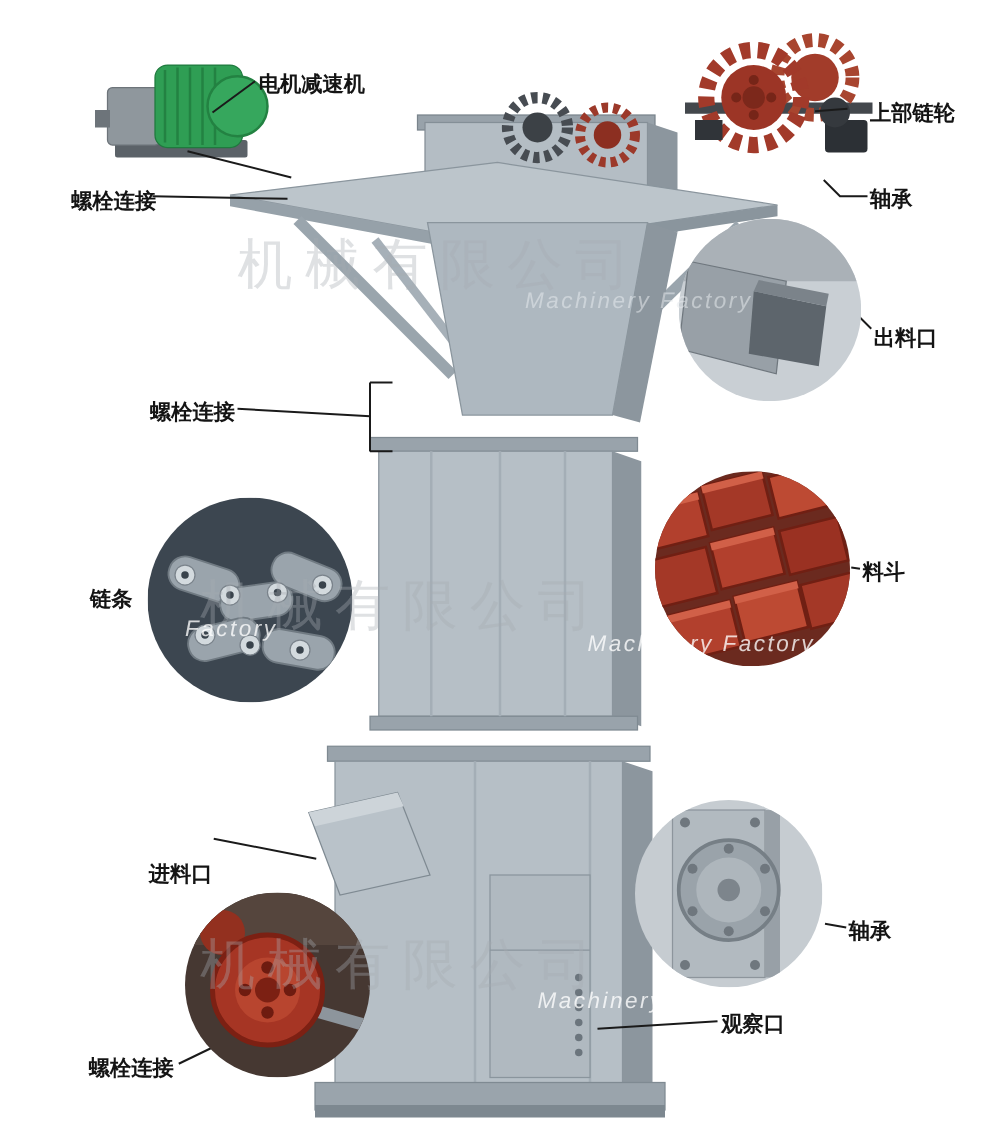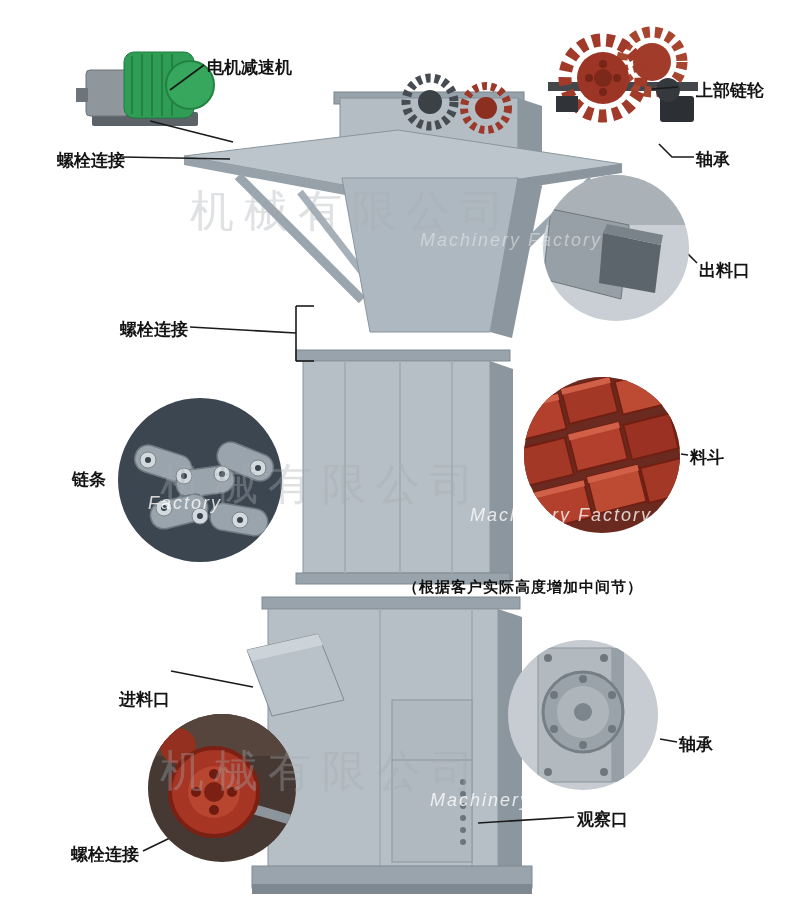--- a/index.html
+++ b/index.html
@@ -257,19 +257,18 @@
   <div class="wm-en" style="left:430px;top:790px">Machinery Factory</div>
 
   <div class="lbl" style="left:207px;top:56px">电机减速机</div>
   <div class="lbl" style="left:696px;top:79px">上部链轮</div>
   <div class="lbl" style="left:696px;top:148px">轴承</div>
   <div class="lbl" style="left:57px;top:149px">螺栓连接</div>
   <div class="lbl" style="left:699px;top:259px">出料口</div>
   <div class="lbl" style="left:120px;top:318px">螺栓连接</div>
   <div class="lbl" style="left:72px;top:468px">链条</div>
   <div class="lbl" style="left:690px;top:446px">料斗</div>
-  <div class="note" style="left:403px;top:578px">（根据客户实际高度增加中间节）</div>
   <div class="lbl" style="left:119px;top:688px">进料口</div>
   <div class="lbl" style="left:679px;top:733px">轴承</div>
   <div class="lbl" style="left:577px;top:808px">观察口</div>
   <div class="lbl" style="left:71px;top:843px">螺栓连接</div>
 
 </div>
 
 </body></html>

